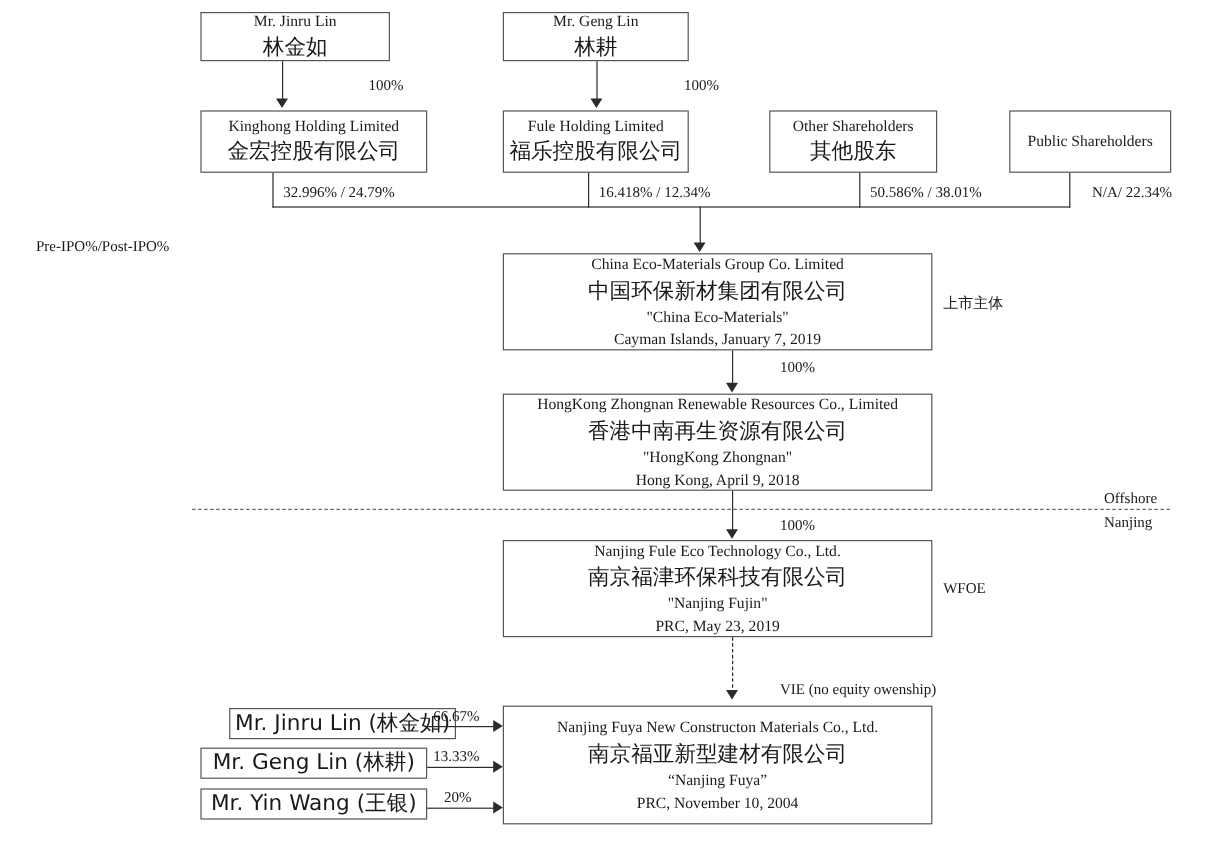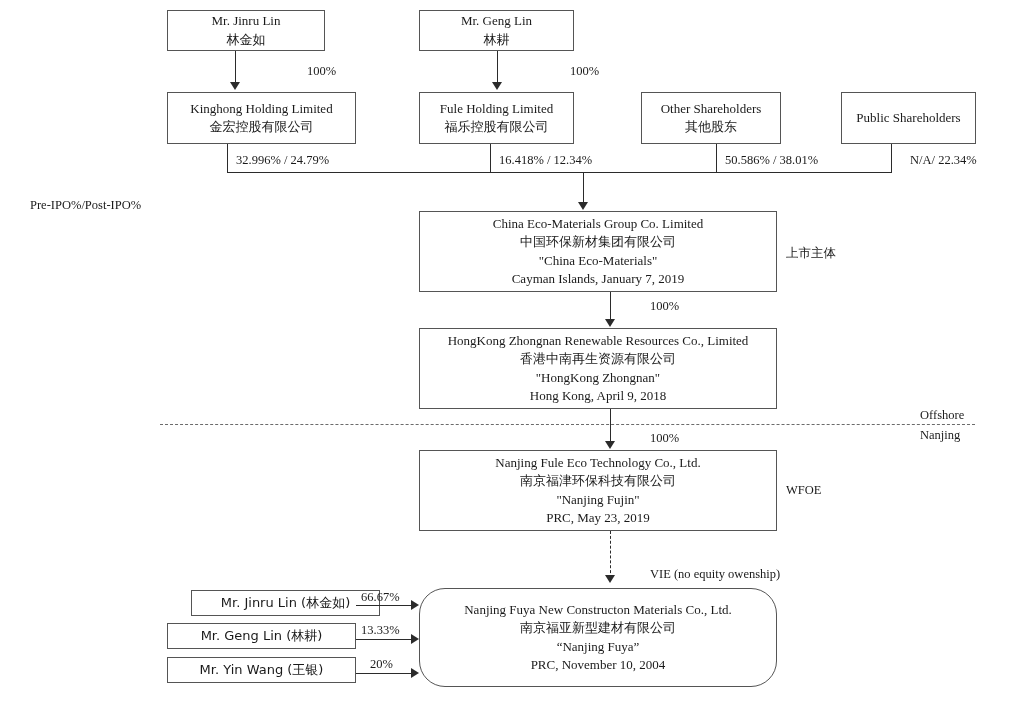--- a/index.html
+++ b/index.html
@@ -24,21 +24,21 @@
     display: flex;
     flex-direction: column;
     align-items: center;
     justify-content: center;
     text-align: center;
     font-size: 13px;
     line-height: 1.42;
     color: #1a1a1a;
   }
   .box .ln { display: block; white-space: nowrap; }
-  .cjk { font-family: "DejaVu Sans", "Liberation Sans", sans-serif; font-size: 13px; }
+  .cjk { font-family: "DejaVu Sans", "Liberation Sans", sans-serif; font-size: 18px; }
   .lbl {
     position: absolute;
     font-size: 12.5px;
     line-height: 1.3;
     color: #1a1a1a;
     white-space: nowrap;
   }
   .lbl.cjklbl { font-family: "DejaVu Sans", "Liberation Sans", sans-serif; }
   .vline {
     position: absolute;
@@ -162,21 +162,21 @@
     <span class="ln cjk">南京福津环保科技有限公司</span>
     <span class="ln">"Nanjing Fujin"</span>
     <span class="ln">PRC, May 23, 2019</span>
   </div>
   <div class="lbl" style="left:786px; top:482px;">WFOE</div>
 
   <div class="vline dash" style="left:610px; top:531px; height:47px;"></div>
   <div class="arrowdown" style="left:605px; top:575px;"></div>
   <div class="lbl" style="left:650px; top:566px;">VIE (no equity owenship)</div>
 
-  <div class="box" style="left:419px; top:588px; width:358px; height:99px;border-radius:26px;">
+  <div class="box" style="left:419px; top:588px; width:358px; height:99px;">
     <span class="ln">Nanjing Fuya New Constructon Materials Co., Ltd.</span>
     <span class="ln cjk">南京福亚新型建材有限公司</span>
     <span class="ln">“Nanjing Fuya”</span>
     <span class="ln">PRC, November 10, 2004</span>
   </div>
 
   <div class="box" style="left:167px; top:590px; width:189px; height:26px;margin-left:24px;">
     <span class="ln cjk">Mr. Jinru Lin (林金如)</span>
   </div>
   <div class="box" style="left:167px; top:623px; width:189px; height:26px;">

